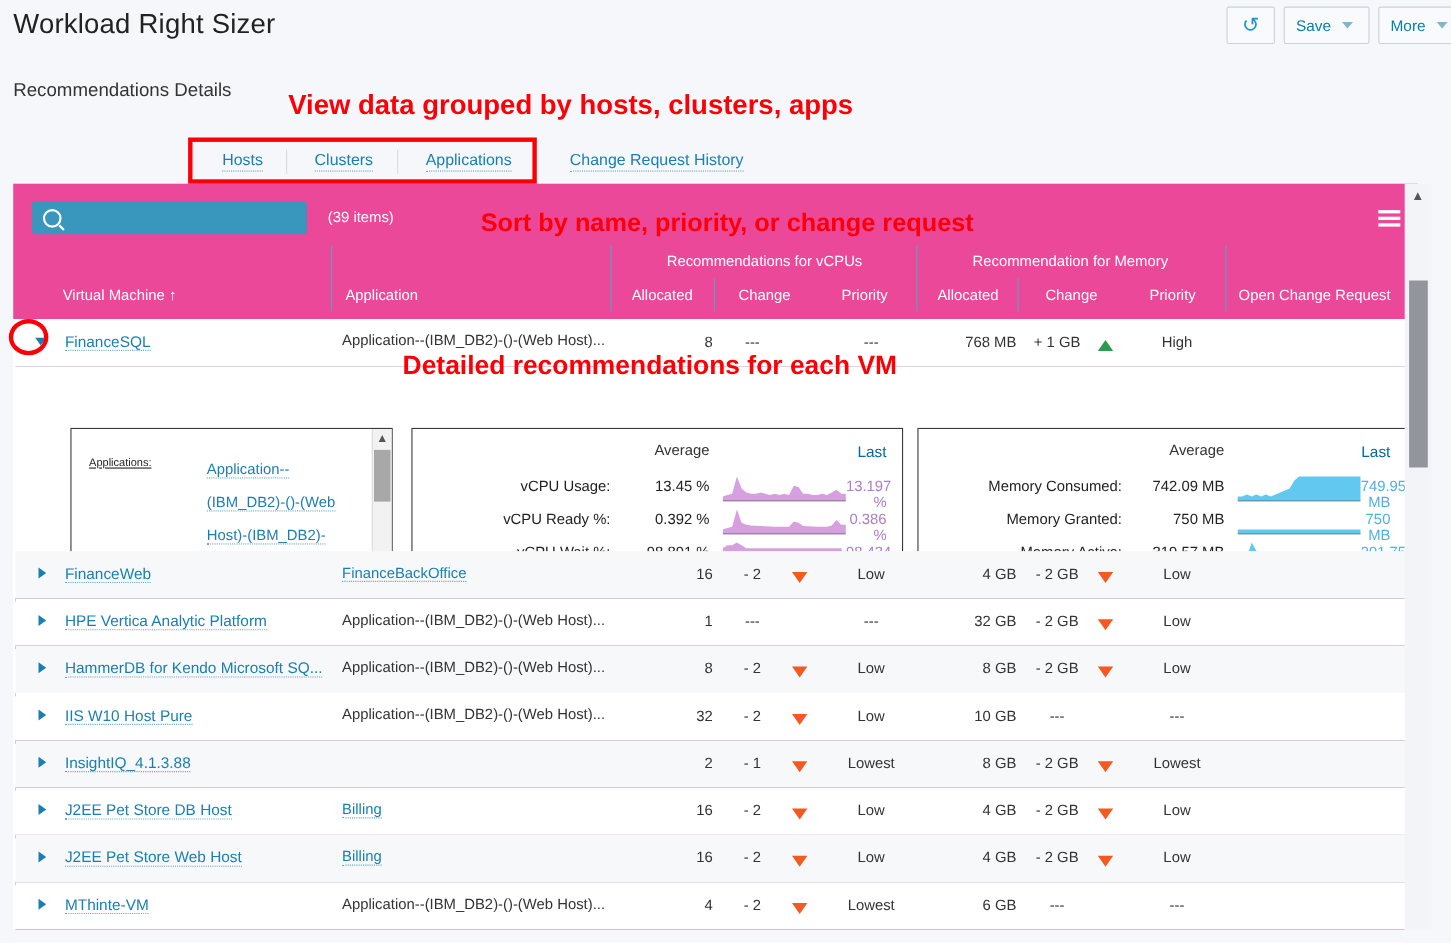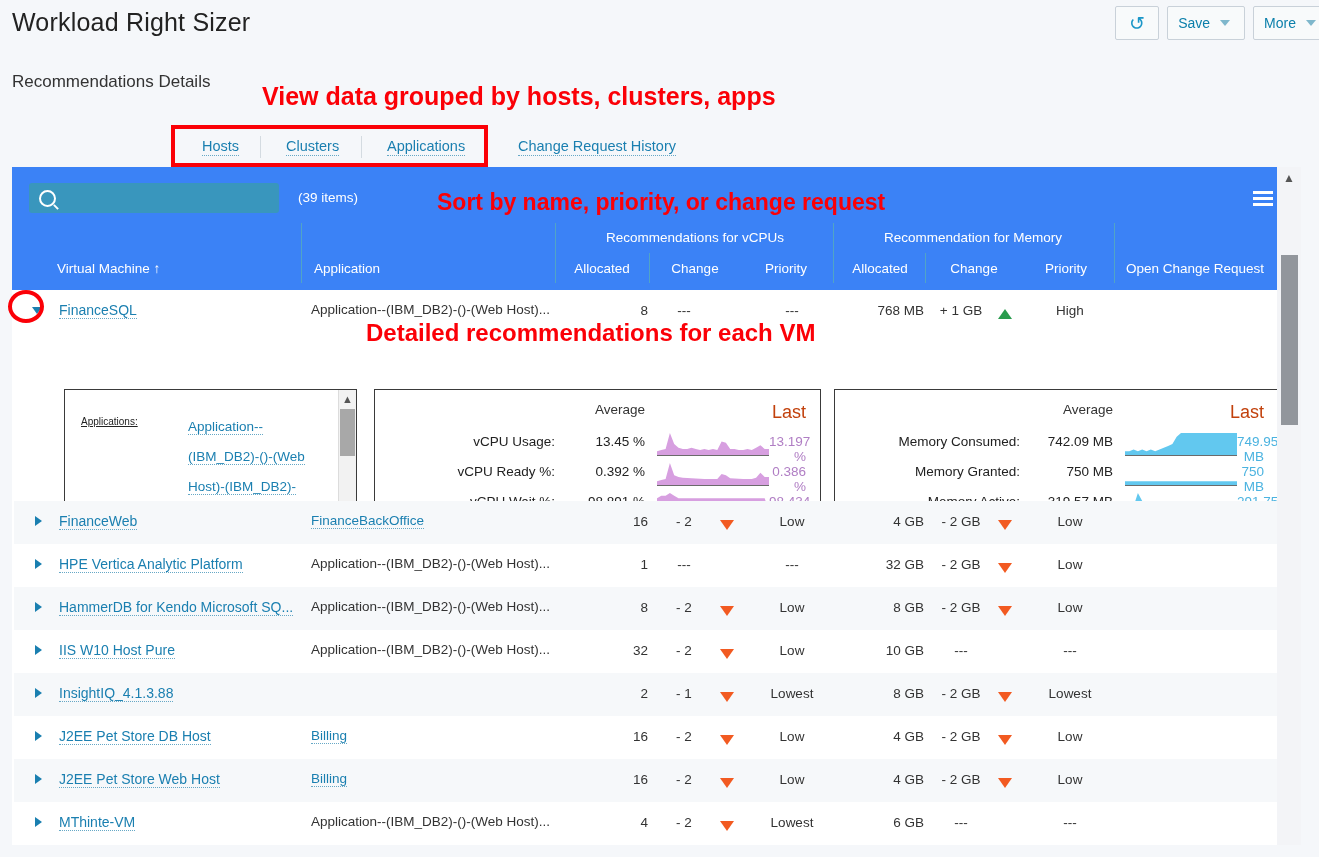--- a/index.html
+++ b/index.html
@@ -56,21 +56,21 @@
   .tab-link span{border-bottom:1px dotted #66a8c6;padding-bottom:1px;}
   #tab-hosts{left:190px;}
   #tab-clusters{left:274px;}
   #tab-apps{left:375px;}
   #tab-crh{left:506px;}
   .tabsep{position:absolute;top:136px;width:1px;height:22px;background:#d4dbe1;}
   #sep1{left:260px;}
   #sep2{left:361px;}
   
   #table-wrap{position:absolute;left:12px;top:167px;width:1289px;height:690px;background:#fff;}
-  #thead{position:absolute;left:0;top:0;width:1277px;height:123px;background:#3b82f6;}
+  #thead{position:absolute;left:0;top:0;width:1277px;height:123px;background:#ec4899;}
   #search-box{
     position:absolute;left:17px;top:16px;width:250px;height:30px;background:#3996bd;
     border-radius:3px;display:flex;align-items:center;padding-left:10px;box-sizing:border-box;
   }
   #search-icon{width:13px;height:13px;border:2px solid #fff;border-radius:50%;position:relative;display:block;}
   #search-icon:after{content:"";position:absolute;right:-5px;bottom:-3px;width:6px;height:2px;background:#fff;transform:rotate(45deg);}
   #items-count{position:absolute;left:286px;top:23px;color:#fff;font-size:13.5px;}
   #menu-icon{position:absolute;right:16px;top:24px;width:20px;height:15px;display:flex;flex-direction:column;justify-content:space-between;}
   #menu-icon i{display:block;height:3px;background:#fff;}
   
@@ -113,21 +113,21 @@
   #panel-mem{left:822px;width:445px;height:146px;}
   #apps-label{position:absolute;left:16px;top:26px;font-size:10px;color:#222;text-decoration:underline;}
   #apps-list{position:absolute;left:123px;top:22px;width:144px;font-size:13.5px;color:#1a7fb0;line-height:30px;}
   #apps-list span{border-bottom:1px dotted #66a8c6;}
   .vsb{position:absolute;right:0;top:0;width:17px;height:100%;background:#f2f2f2;border-left:1px solid #dcdcdc;}
   .vsb .arrw{position:absolute;left:0;width:17px;height:16px;display:flex;align-items:center;justify-content:center;color:#555;font-size:11px;}
   .vsb .arrw.up{top:1px;}
   .vsb .arrw.dn{bottom:1px;}
   .vsb .thumb{position:absolute;left:1px;top:19px;width:15px;height:47px;background:#a8a8a8;}
   .pcol-avg{position:absolute;top:12px;font-size:13.5px;color:#333;text-align:right;}
-  .pcol-last{position:absolute;top:12px;font-size:18px;color:#c2410c;}
+  .pcol-last{position:absolute;top:12px;font-size:14px;color:#0369a1;}
   .prow-label{position:absolute;font-size:13.5px;color:#222;text-align:right;}
   .prow-avg{position:absolute;font-size:13.5px;color:#222;text-align:right;}
   .prow-last{position:absolute;font-size:13.5px;text-align:right;}
   .spark{position:absolute;height:26px;}
   .spark svg{display:block;}
   
   #outer-sb{position:absolute;left:1277px;top:167px;width:24px;height:690px;background:#f3f4f7;}
   #outer-sb .sb-up{position:absolute;left:0;top:0;width:24px;height:22px;display:flex;align-items:center;justify-content:center;color:#555;font-size:12px;}
   #outer-sb .sb-thumb{position:absolute;left:4px;top:88px;width:17px;height:170px;background:#92969c;}
   #bottom-strip{position:absolute;left:0;top:845px;width:1319px;height:12px;background:#f5f7fa;}

